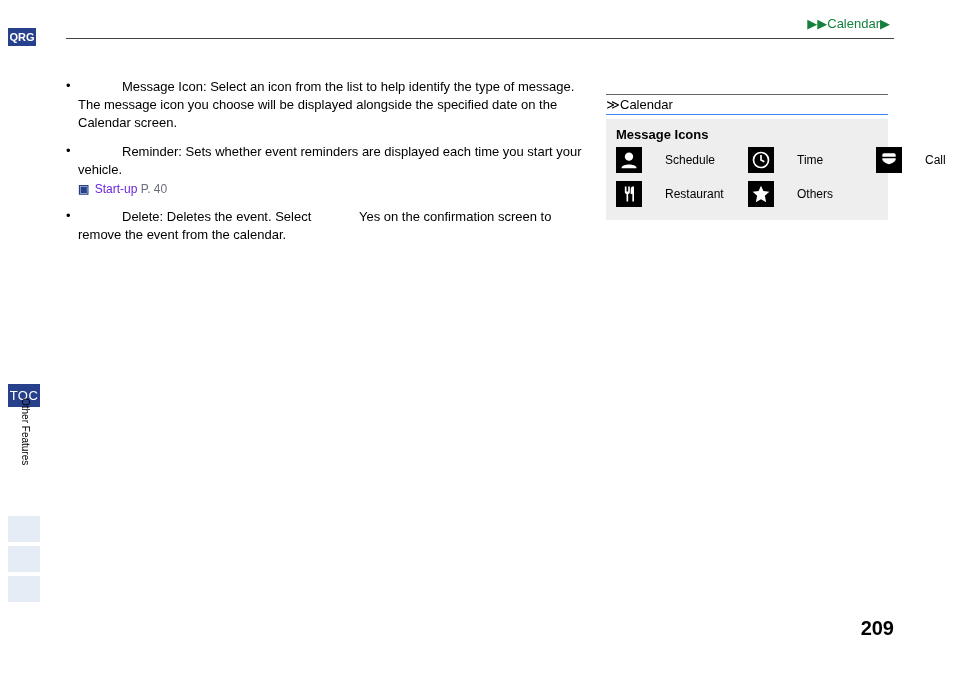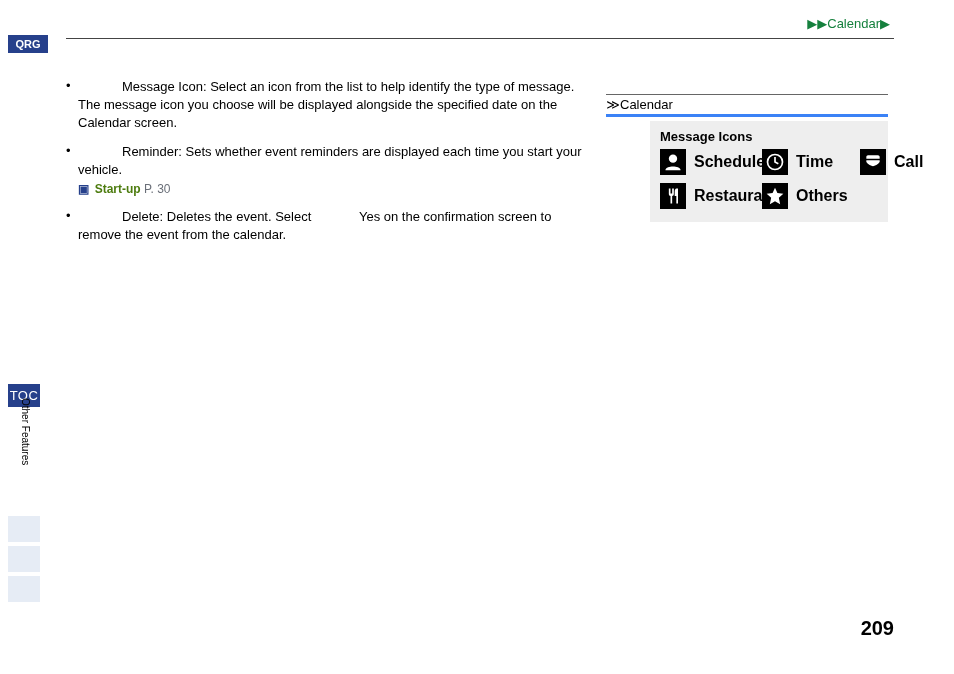--- a/index.html
+++ b/index.html
@@ -23,22 +23,22 @@
     position: absolute;
     top: 16px;
     right: 64px;
     font-size: 13px;
     color: #15803d;
   }
   
   .left-rail {
     position: absolute;
     left: 8px;
-    top: 35px;
-    width: 40px;
+    top: 28px;
+    width: 28px;
   }
   .qrg-badge {
     background: #26408b;
     color: #fff;
     font-weight: bold;
     font-size: 11px;
     text-align: center;
     padding: 3px 0;
   }
   .toc-badge {
@@ -87,51 +87,49 @@
   .bullet .dot { width: 12px; flex: 0 0 12px; }
   .bullet .body { flex: 1; line-height: 1.4; }
   .bold { font-weight: normal; margin-left: 44px; }
   .xref {
     display: block;
     margin-top: 2px;
     color: #6a6f78;
     font-size: 12px;
   }
   .xref .xsym { color: #26408b; font-weight: bold; margin-right: 2px; }
-  .xref .xlabel { color: #4d7c0f; font-weight: bold; }
+  .xref .xlabel { color: #6d28d9; font-weight: normal; }
   
   .side-region {
     position: absolute;
     left: 606px;
     top: 94px;
     width: 282px;
   }
   .side-hdr {
     border-top: 1px solid #666;
-    border-bottom: 3px solid #3b82f6;
+    border-bottom: 1px solid #3b82f6;
     padding: 2px 0;
     font-size: 13px;
   }
   .side-hdr .sym { display:inline-block; width:14px; text-align:center; }
   .side-box {
     background: #eeeeee;
     padding: 8px 2px 10px 10px;
     margin-top: 4px;
-    margin-left: 44px;
   }
   .side-box .title { font-weight: bold; margin-bottom: 2px; }
   .side-box .desc  { margin-bottom: 10px; }
   .icon-grid {
     display: grid;
     grid-template-columns: 28px 62px 28px 58px 28px 58px;
     grid-auto-rows: 32px;
     align-items: center;
-    gap: 2px 6px;
-    font-size: 16px;
-    font-weight: bold;
+    gap: 2px 21px;
+    font-size: 12px;
   }
   .ic {
     width: 26px; height: 26px;
     background: #000;
     display:flex; align-items:center; justify-content:center;
   }
   .ic svg { width: 20px; height: 20px; }
   .page-num {
     position: absolute;
     right: 60px;
@@ -183,21 +181,21 @@
       <span class="bold">Message Icon</span><span>: Select an icon from the list to help identify the type of message. The message icon you choose will be displayed alongside the specified date on the Calendar screen.</span>
     </div>
   </div>
   <div class="bullet">
     <div class="dot">•</div>
     <div class="body">
       <span class="bold">Reminder</span><span>: Sets whether event reminders are displayed each time you start your vehicle.</span>
       <span class="xref">
         <span class="xsym">▣</span>
         <span class="xlabel">Start-up</span>
-        <span>P. 30</span>
+        <span>P. 40</span>
       </span>
     </div>
   </div>
   <div class="bullet">
     <div class="dot">•</div>
     <div class="body">
       <span class="bold">Delete</span><span>: Deletes the event. Select </span><span class="bold">Yes</span><span> on the confirmation screen to remove the event from the calendar.</span>
     </div>
   </div>
 </div>

